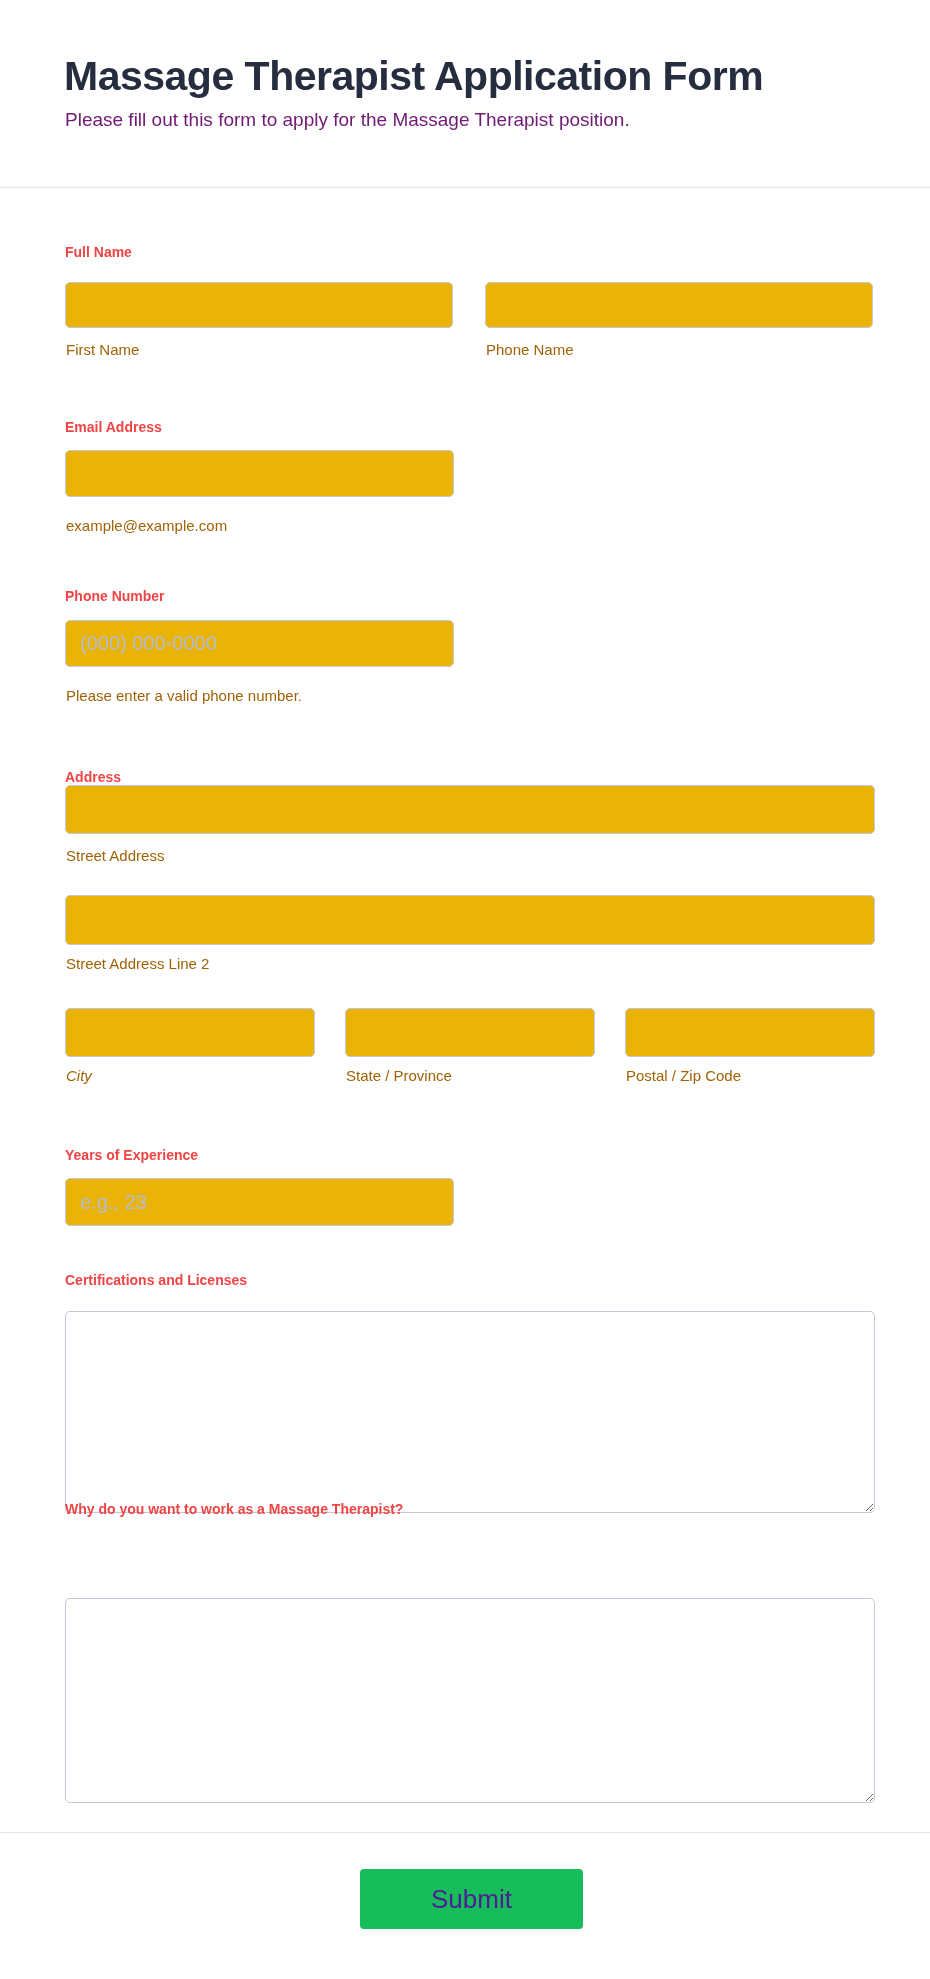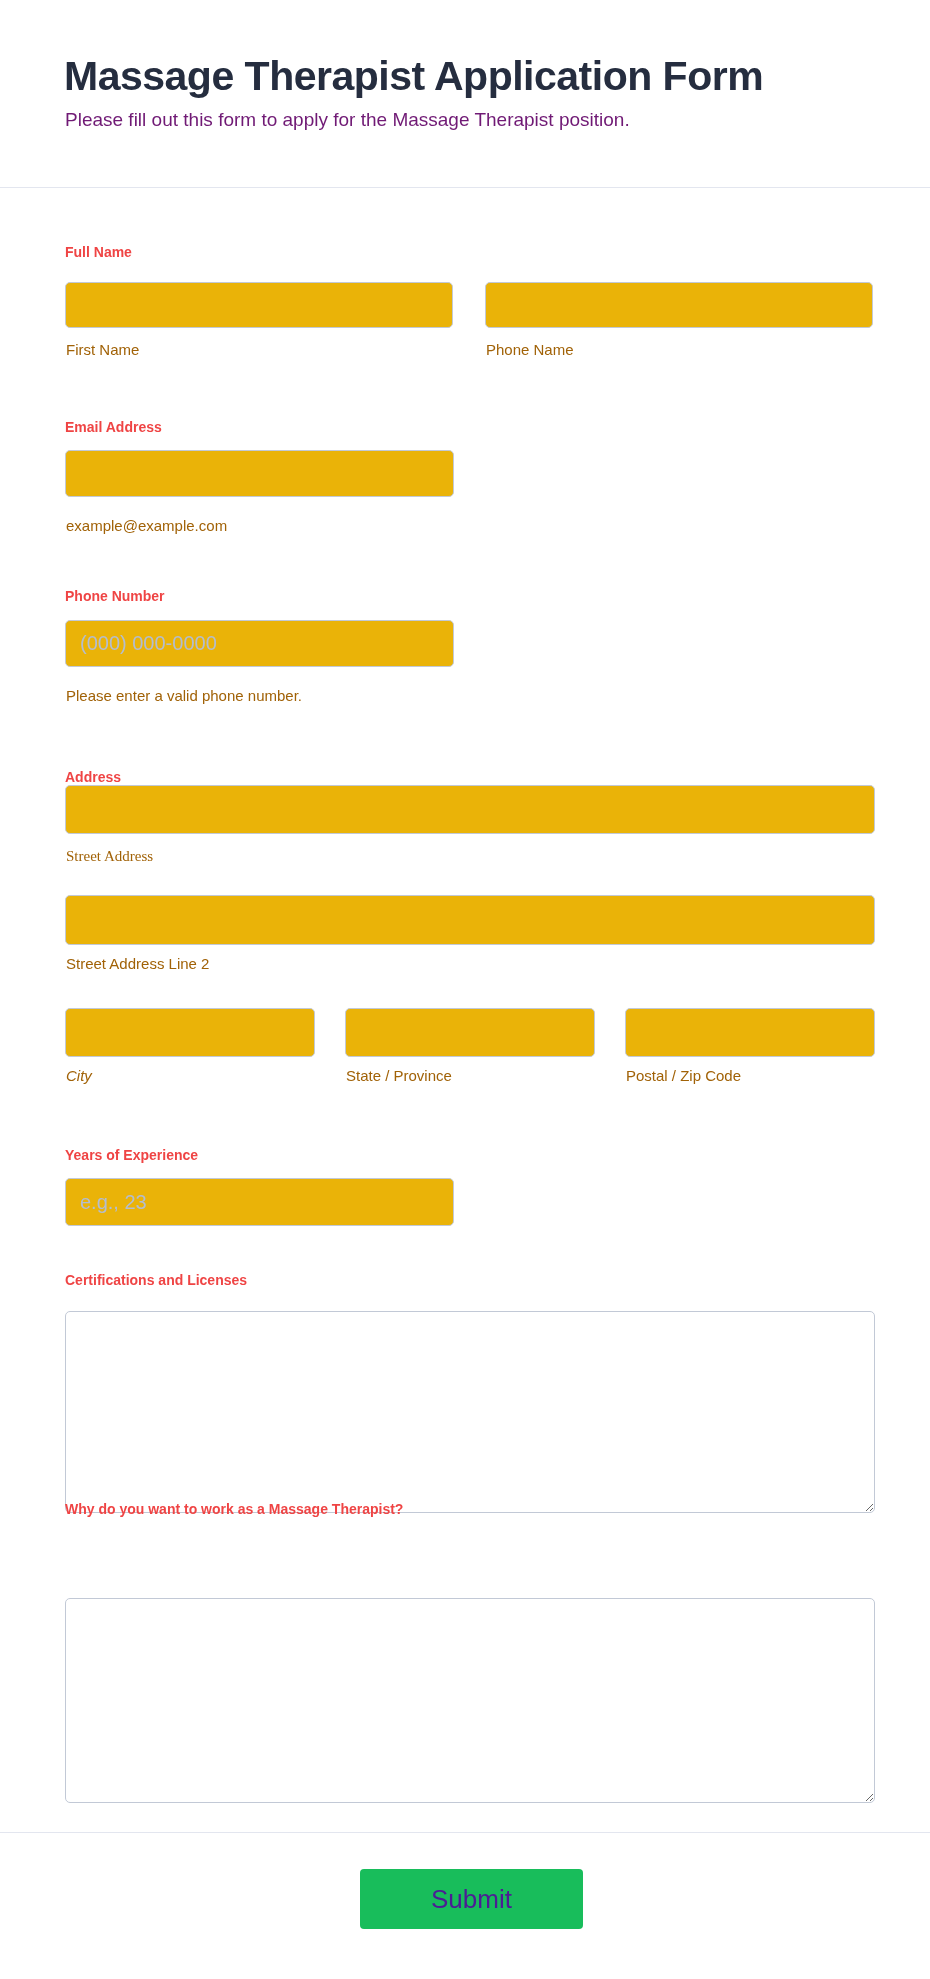--- a/index.html
+++ b/index.html
@@ -60,21 +60,21 @@
 <div class="abs field-label" style="top:415px;">Email Address</div>
 <input class="abs text-input" style="left: 65px; top: 450px; width: 389px;" type="text" value="">
 <div class="abs sub-label" style="left:66px;top:517px;">example@example.com</div>
 
 <div class="abs field-label" style="top:584px;">Phone Number</div>
 <input class="abs text-input" style="left: 65px; top: 620px; width: 389px;" type="text" placeholder="(000) 000-0000">
 <div class="abs sub-label" style="left:66px;top:687px;">Please enter a valid phone number.</div>
 
 <div class="abs field-label" style="top:745px;margin-top:20px;">Address</div>
 <input class="abs text-input" style="left: 65px; top: 785px; width: 810px; height: 49px;" type="text" value="">
-<div class="abs sub-label" style="left:66px;top:847px;font-family:Liberation Serif, serif;">Street Address</div>
+<div class="abs sub-label" style="left:66px;top:847px;">Street Address</div>
 <input class="abs text-input" style="left: 65px; top: 895px; width: 810px; height: 50px;" type="text" value="">
 <div class="abs sub-label" style="left:66px;top:955px;">Street Address Line 2</div>
 <input class="abs text-input" style="left: 65px; top: 1008px; width: 250px; height: 49px;" type="text" value="">
 <input class="abs text-input" style="left: 345px; top: 1008px; width: 250px; height: 49px;" type="text" value="">
 <input class="abs text-input" style="left: 625px; top: 1008px; width: 250px; height: 49px;" type="text" value="">
 <div class="abs sub-label" style="left:66px;top:1067px;font-style:italic;">City</div>
 <div class="abs sub-label" style="left:346px;top:1067px;">State / Province</div>
 <div class="abs sub-label" style="left:626px;top:1067px;">Postal / Zip Code</div>
 
 <div class="abs field-label" style="top:1143px;">Years of Experience</div>

